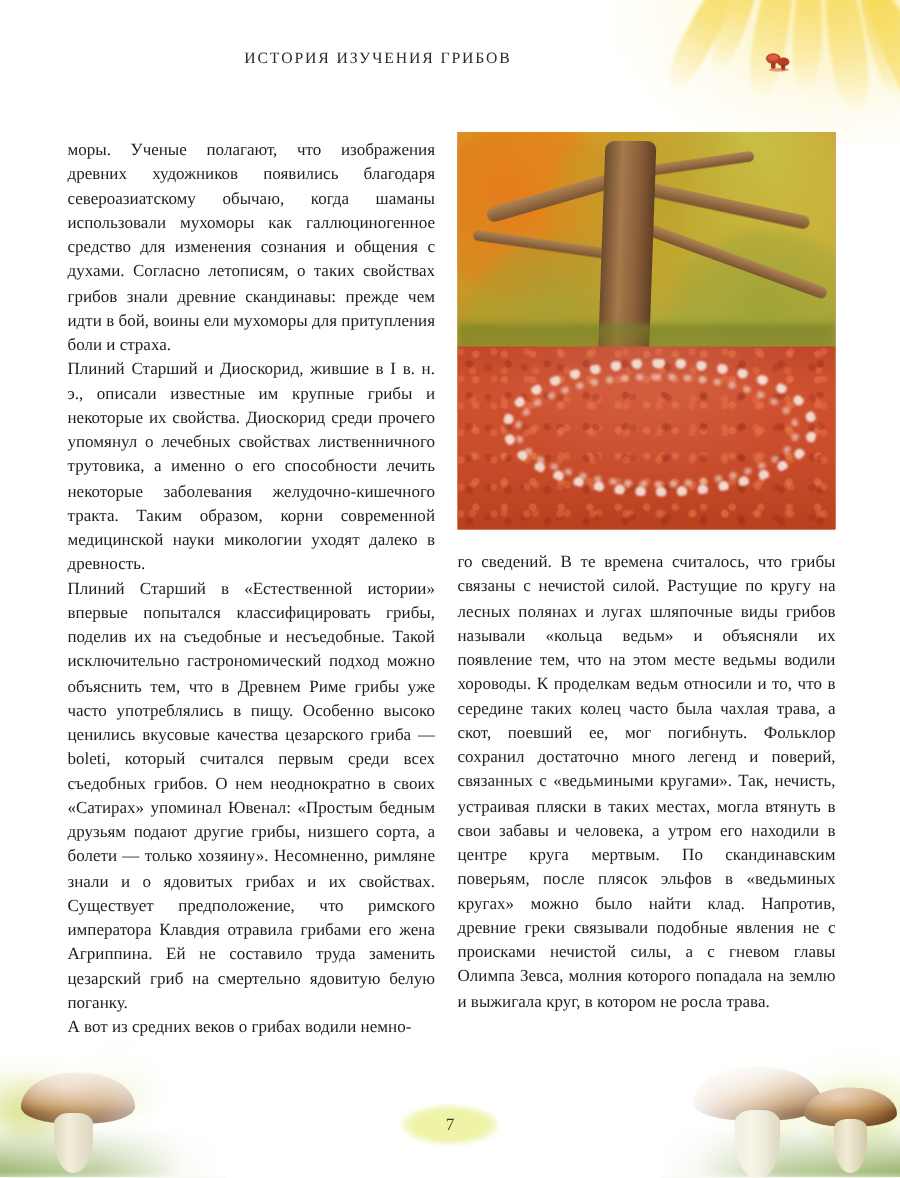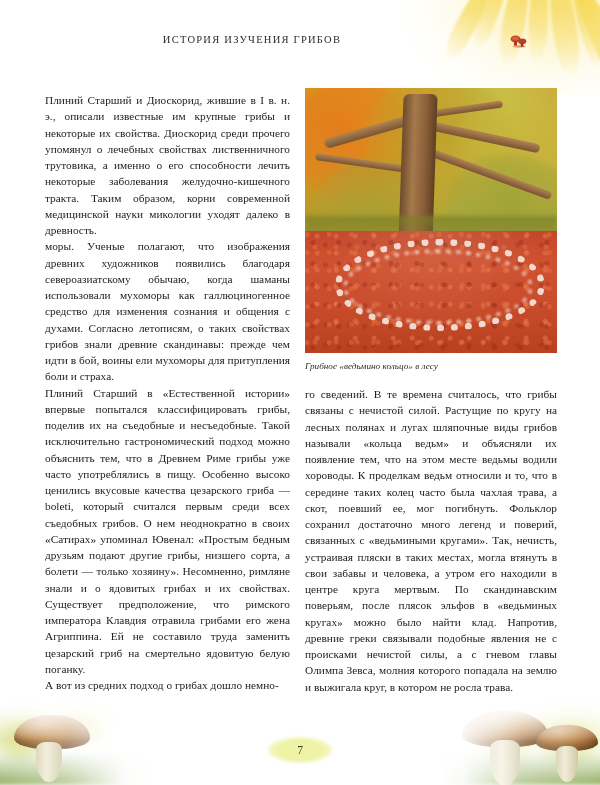--- a/index.html
+++ b/index.html
@@ -291,24 +291,24 @@
   <svg class="runhead-mark" viewBox="0 0 24 20">
     <ellipse cx="8" cy="8" rx="6.5" ry="4.6" fill="#c0462c"></ellipse>
     <ellipse cx="8" cy="7.2" rx="4.4" ry="2.6" fill="#d9603c"></ellipse>
     <rect x="6" y="11" width="4" height="6" rx="1.4" fill="#a33a22"></rect>
     <ellipse cx="17" cy="11" rx="5.4" ry="3.8" fill="#b8401f"></ellipse>
     <rect x="15" y="13.5" width="3.6" height="5" rx="1.2" fill="#9c3419"></rect>
     <ellipse cx="13" cy="18" rx="9" ry="1.6" fill="#c9562f" opacity=".55"></ellipse>
   </svg>
 
   <div class="col-left">
+    <p class="body">моры. Ученые полагают, что изображения древних художников появились благодаря североазиатскому обычаю, когда шаманы использовали мухоморы как галлюциногенное средство для изменения сознания и общения с духами. Согласно летописям, о таких свойствах грибов знали древние скандинавы: прежде чем идти в бой, воины ели мухоморы для притупления боли и страха.</p>
     <p class="body">Плиний Старший и Диоскорид, жившие в I в. н. э., описали известные им крупные грибы и некоторые их свойства. Диоскорид среди прочего упомянул о лечебных свойствах лиственничного трутовика, а именно о его способности лечить некоторые заболевания желудочно-кишечного тракта. Таким образом, корни современной медицинской науки микологии уходят далеко в древность.</p>
-    <p class="body">моры. Ученые полагают, что изображения древних художников появились благодаря североазиатскому обычаю, когда шаманы использовали мухоморы как галлюциногенное средство для изменения сознания и общения с духами. Согласно летописям, о таких свойствах грибов знали древние скандинавы: прежде чем идти в бой, воины ели мухоморы для притупления боли и страха.</p>
     <p class="body">Плиний Старший в «Естественной истории» впервые попытался классифицировать грибы, поделив их на съедобные и несъедобные. Такой исключительно гастрономический подход можно объяснить тем, что в Древнем Риме грибы уже часто употреблялись в пищу. Особенно высоко ценились вкусовые качества цезарского гриба — boleti, который считался первым среди всех съедобных грибов. О нем неоднократно в своих «Сатирах» упоминал Ювенал: «Простым бедным друзьям подают другие грибы, низшего сорта, а болети — только хозяину». Несомненно, римляне знали и о ядовитых грибах и их свойствах. Существует предположение, что римского императора Клавдия отравила грибами его жена Агриппина. Ей не составило труда заменить цезарский гриб на смертельно ядовитую белую поганку.</p>
-    <p class="body">А вот из средних подход о грибах дошло немно-</p>
+    <p class="body">А вот из средних веков о грибах водили немно-</p>
   </div>
 
   <div class="col-right">
     <div class="figure">
       <div class="photo">
         <div class="photo-sky"></div>
         <div class="canopy c1"></div>
         <div class="canopy c2"></div>
         <div class="canopy c3"></div>
         <div class="canopy c4"></div>
@@ -318,21 +318,20 @@
         <div class="branch b2"></div>
         <div class="branch b3"></div>
         <div class="branch b4"></div>
         <div class="trunk"></div>
         <div class="treeline"></div>
         <div class="ground"></div>
         <div class="leaf-speck"></div>
         <div class="ring2"></div>
         <div class="ring"></div>
       </div>
-      <div class="caption">Грибное «ведьмино кольцо» в лесу</div>
     </div>
     <div class="col-right-text">
       <p class="body">го сведений. В те времена считалось, что грибы связаны с нечистой силой. Растущие по кругу на лесных полянах и лугах шляпочные виды грибов называли «кольца ведьм» и объясняли их появление тем, что на этом месте ведьмы водили хороводы. К проделкам ведьм относили и то, что в середине таких колец часто была чахлая трава, а скот, поевший ее, мог погибнуть. Фольклор сохранил достаточно много легенд и поверий, связанных с «ведьмиными кругами». Так, нечисть, устраивая пляски в таких местах, могла втянуть в свои забавы и человека, а утром его находили в центре круга мертвым. По скандинавским поверьям, после плясок эльфов в «ведьминых кругах» можно было найти клад. Напротив, древние греки связывали подобные явления не с происками нечистой силы, а с гневом главы Олимпа Зевса, молния которого попадала на землю и выжигала круг, в котором не росла трава.</p>
     </div>
   </div>
 
   <div class="foot-left">
     <div class="bokeh" style="left:-14px;top:6px;width:70px;height:60px;background:radial-gradient(circle,#cfd86a,rgba(207,216,106,0));"></div>
     <div class="bokeh" style="left:52px;top:-6px;width:60px;height:56px;background:radial-gradient(circle,#e5e08a,rgba(229,224,138,0));"></div>
     <div class="moss"></div>

